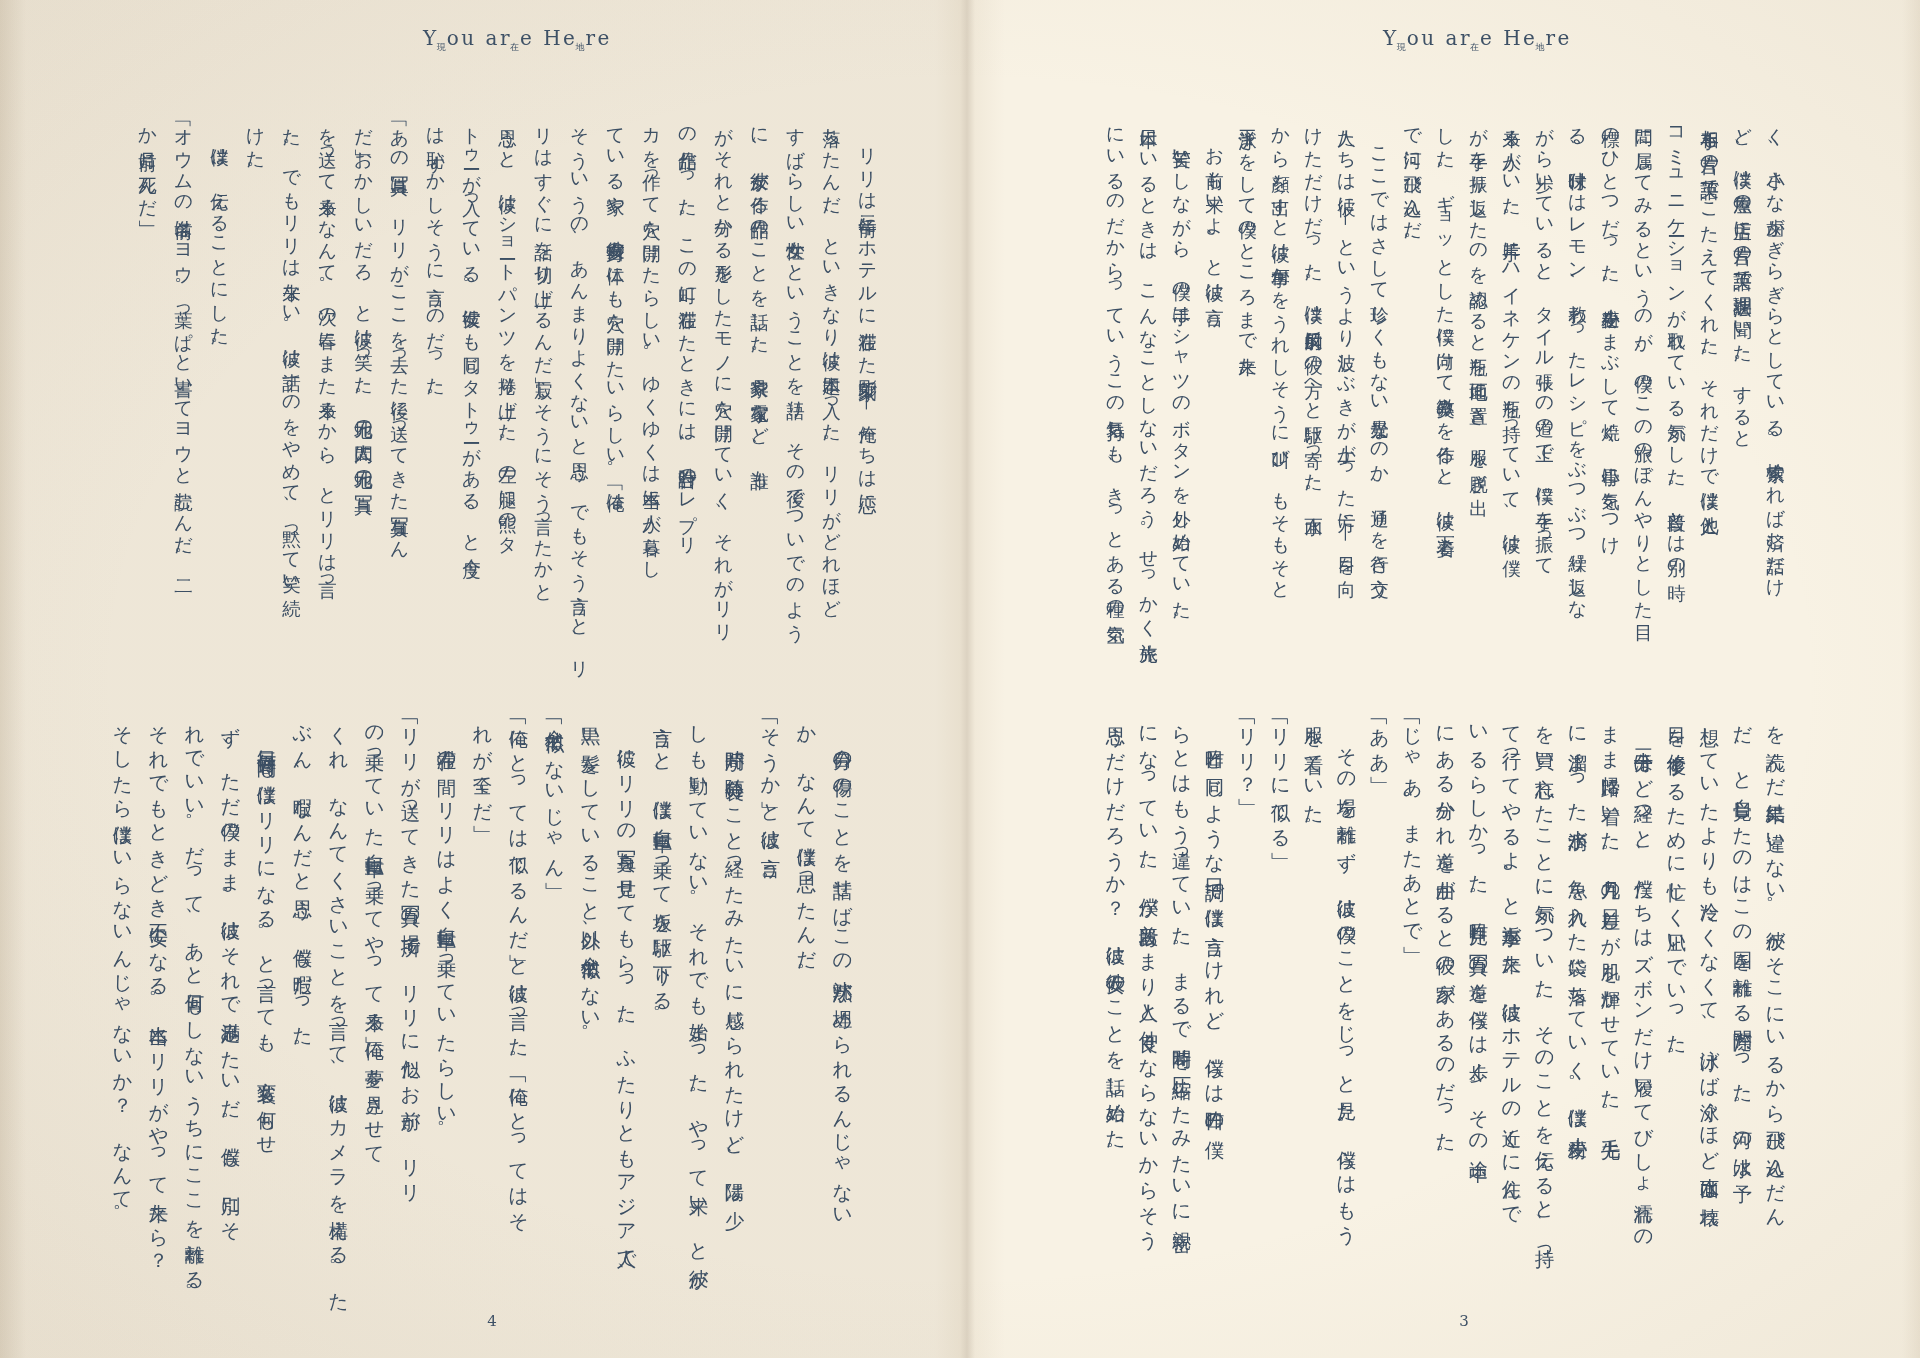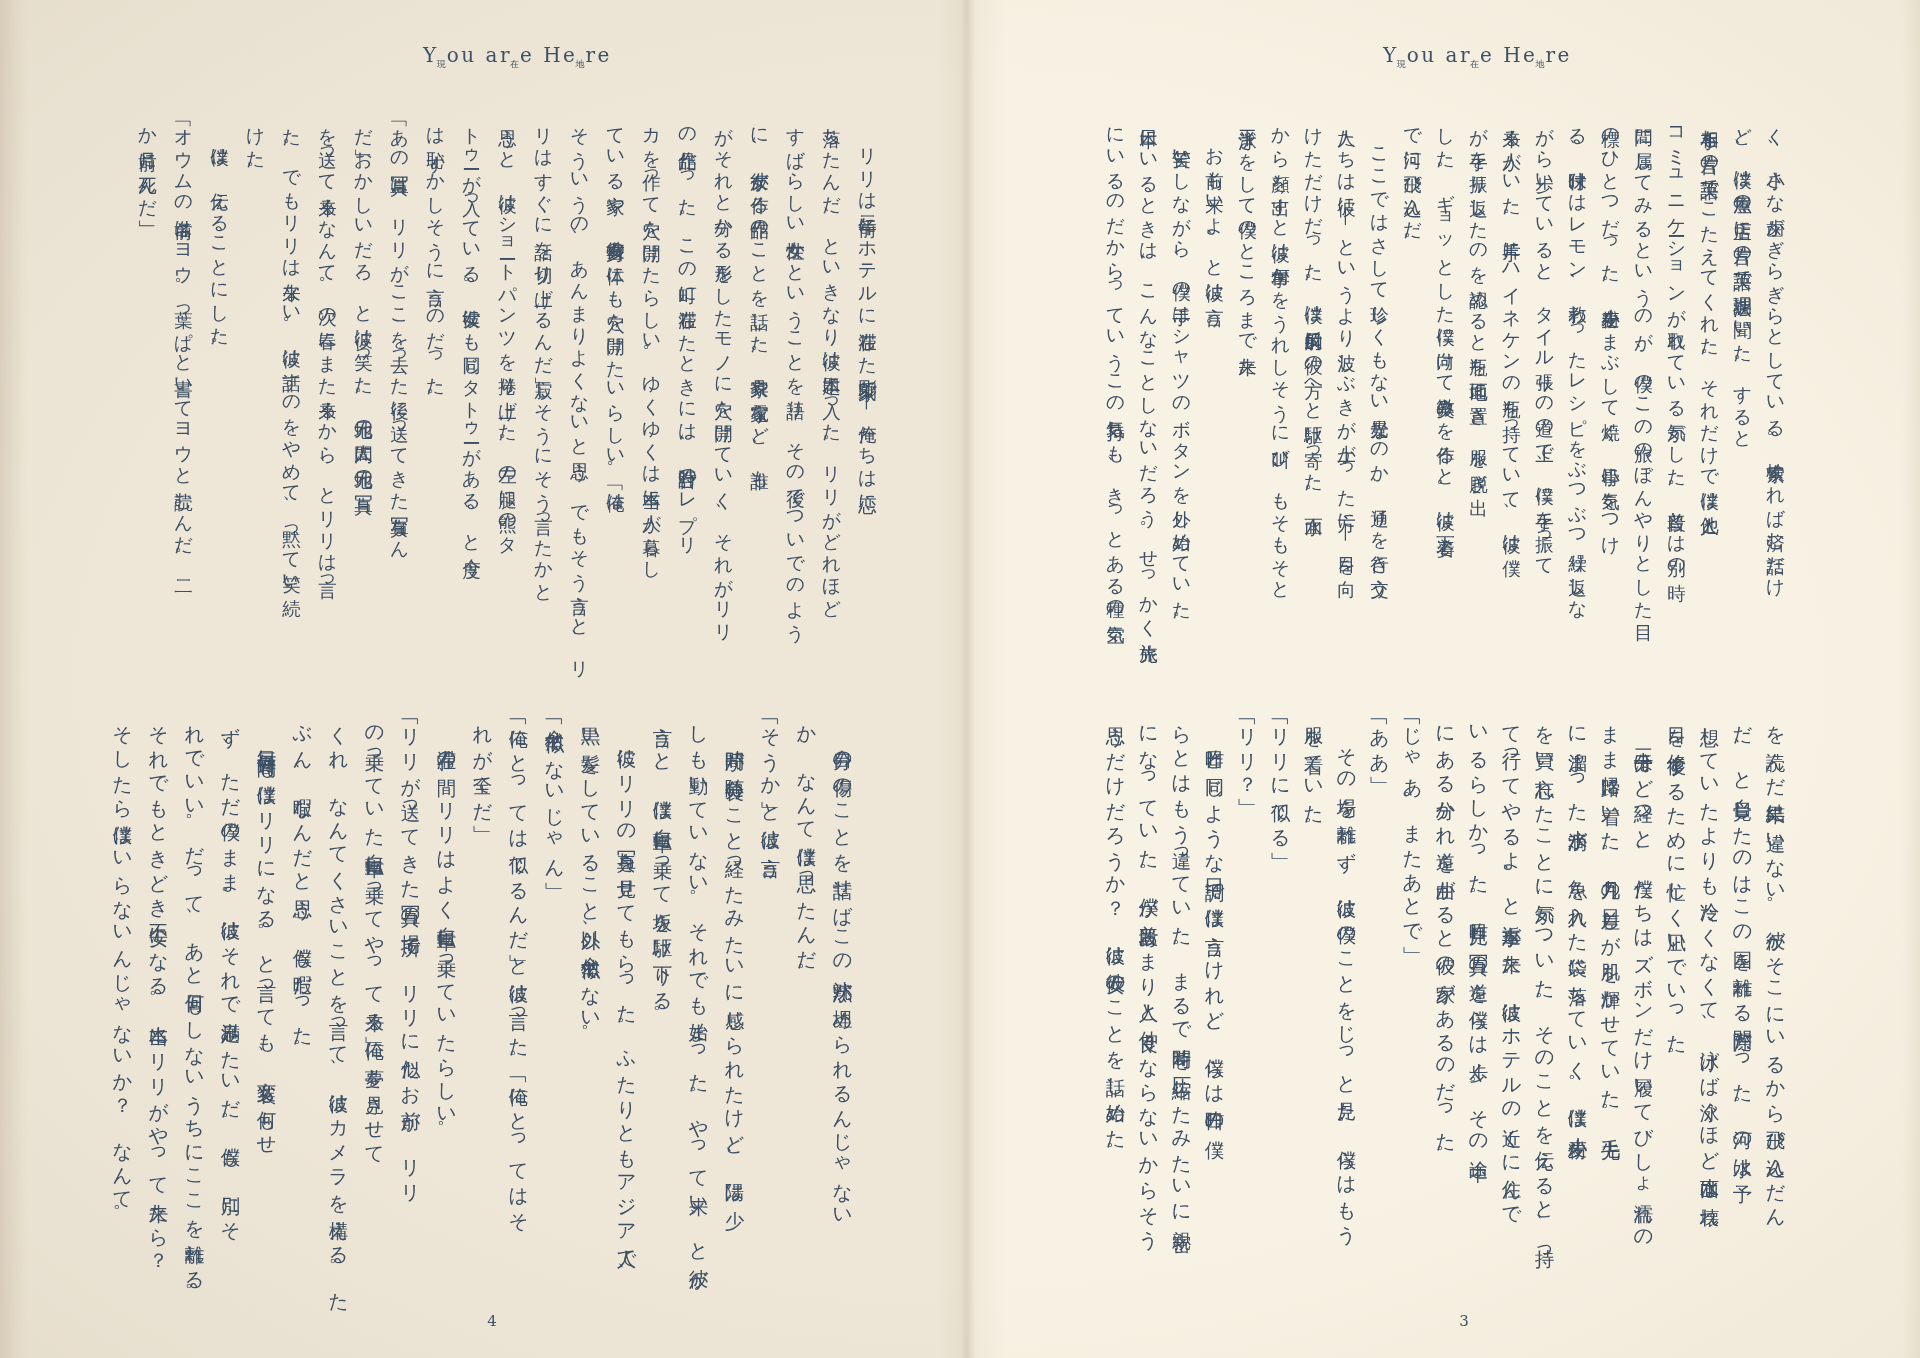--- a/index.html
+++ b/index.html
@@ -16,21 +16,21 @@
     background-color: #f8f2e4;
     background-image:
       linear-gradient(90deg, rgba(150,130,105,0.10) 935px, rgba(170,150,120,0.20) 960px, rgba(140,120,95,0.26) 967px, rgba(190,170,140,0.12) 975px, rgba(190,170,140,0.0) 1005px),
       linear-gradient(90deg, rgba(160,140,110,0.22) 0px, rgba(160,140,110,0.0) 26px),
       linear-gradient(270deg, rgba(170,150,120,0.14) 0px, rgba(170,150,120,0.0) 18px),
       radial-gradient(ellipse at 50% 50%, rgba(0,0,0,0) 62%, rgba(170,150,120,0.10) 100%);
   }
   .page { position: absolute; inset: 0; }
   .running-title {
     position: absolute;
-    top: 43px;
+    top: 26px;
     font-family: "DejaVu Serif", "Liberation Serif", serif;
     font-size: 20px;
     letter-spacing: 2.5px;
     color: #3e5166;
     white-space: pre;
   }
   .running-title .rt-ruby {
     font-size: 9px;
     letter-spacing: 0;
     vertical-align: -5px;

